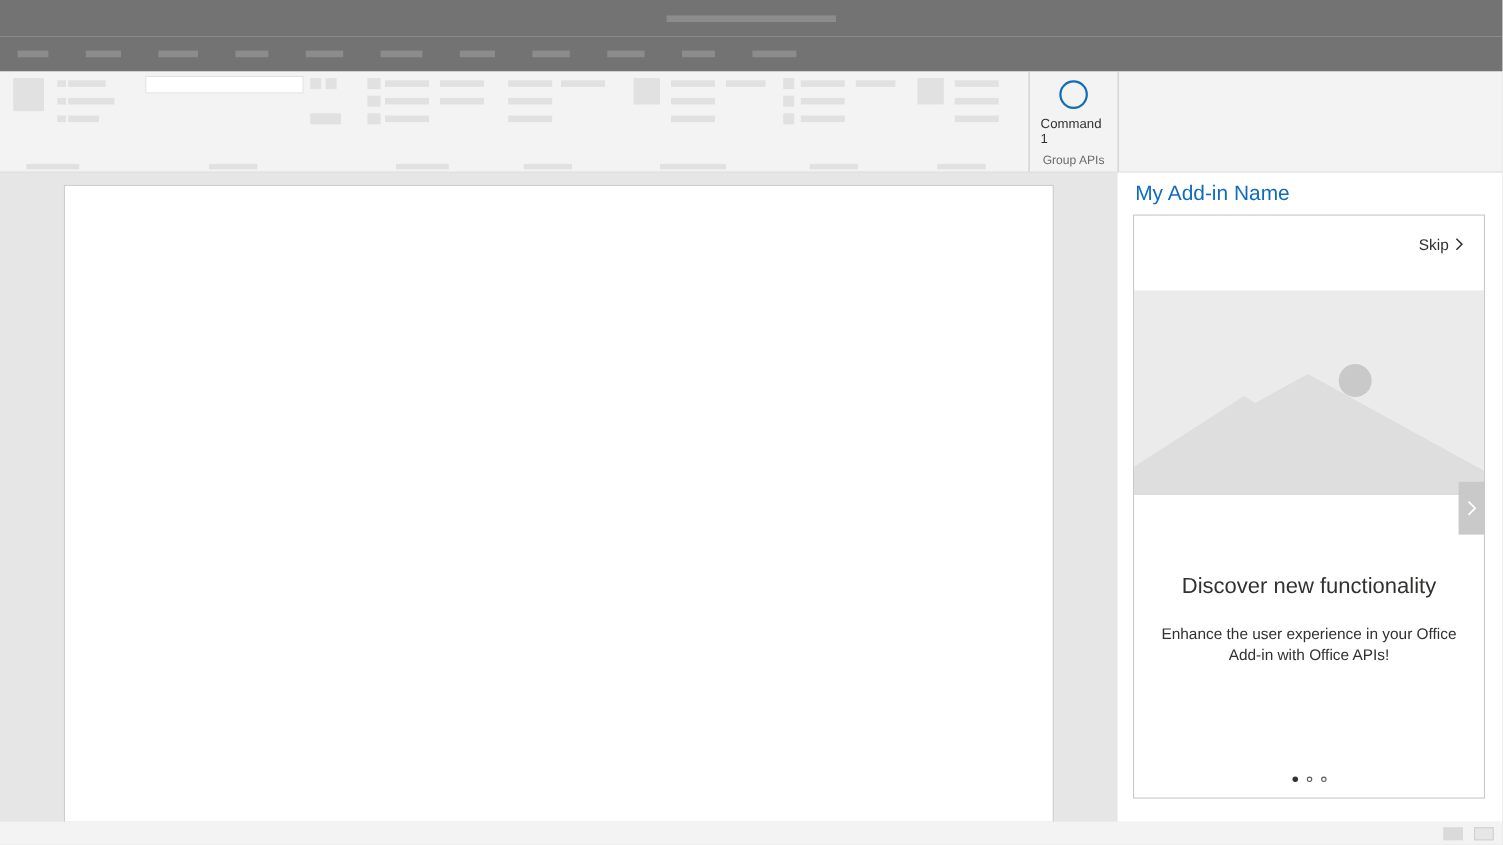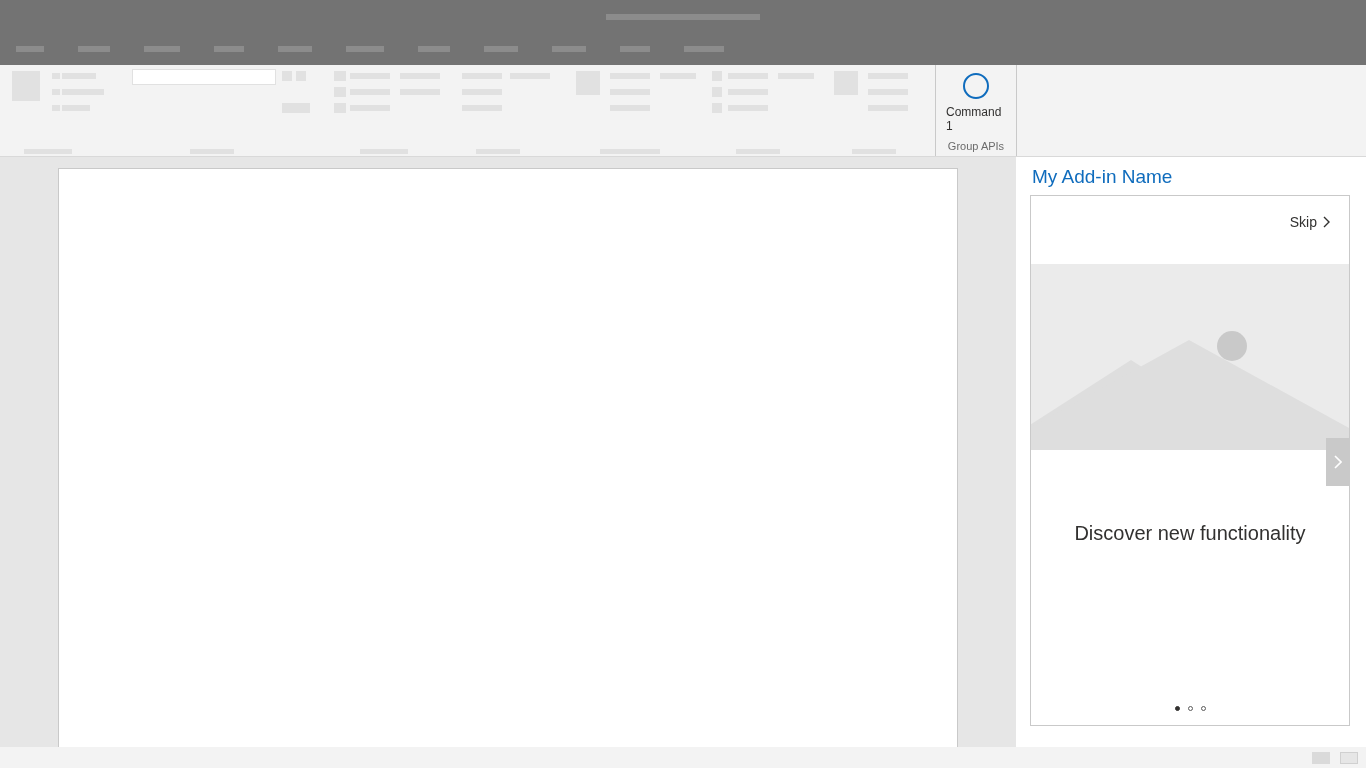--- a/index.html
+++ b/index.html
@@ -344,20 +344,21 @@
       <div class="tp-mtn2"></div>
       <div class="tp-sun"></div>
     </div>
     <div class="tp-next">
       <svg width="8" height="14" viewBox="0 0 8 14">
         <path d="M1 1 L7 7 L1 13" fill="none" stroke="#fff" stroke-width="1.6"></path>
       </svg>
     </div>
     <div class="tp-content">
       <div class="tp-heading">Discover new functionality</div>
+      <div class="tp-desc">Enhance the user experience in your Office Add-in with Office APIs!</div>
     </div>
     <div class="tp-dots" id="tp-dots">
         <div class="tp-dot active"></div>
         <div class="tp-dot"></div>
         <div class="tp-dot"></div>
       </div>
   </div>
 </div>
 
 <div class="statusbar">

